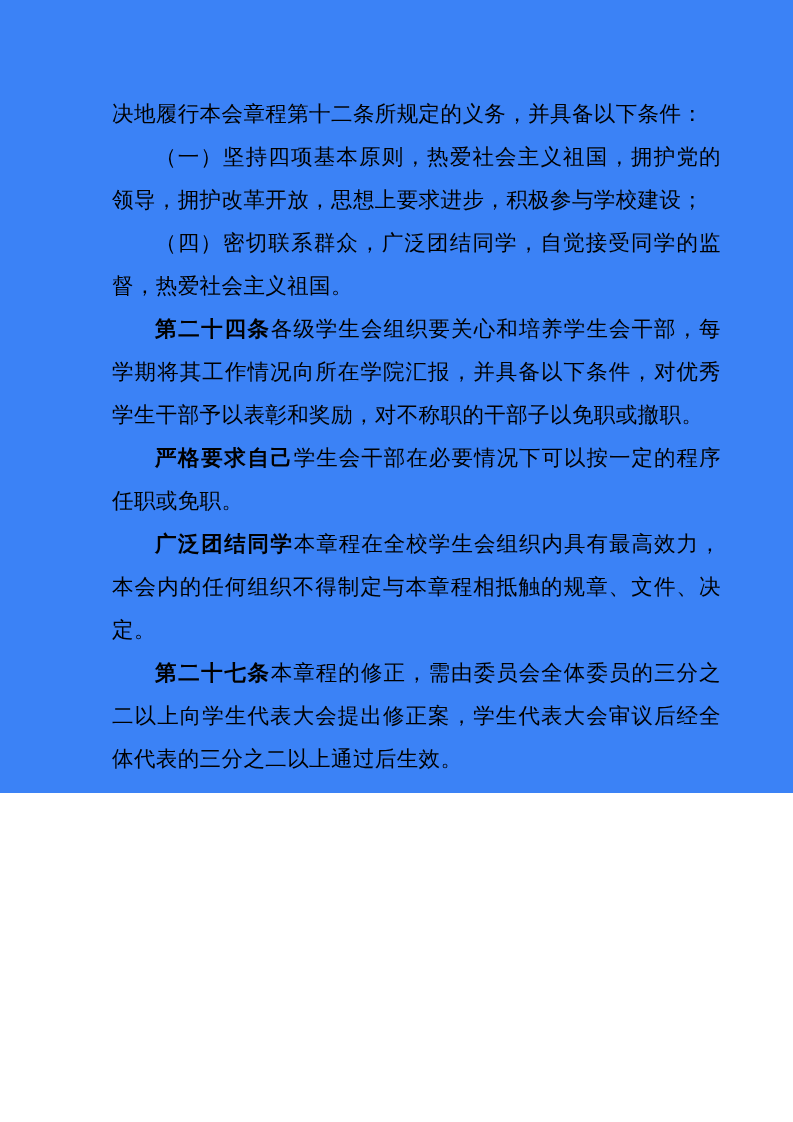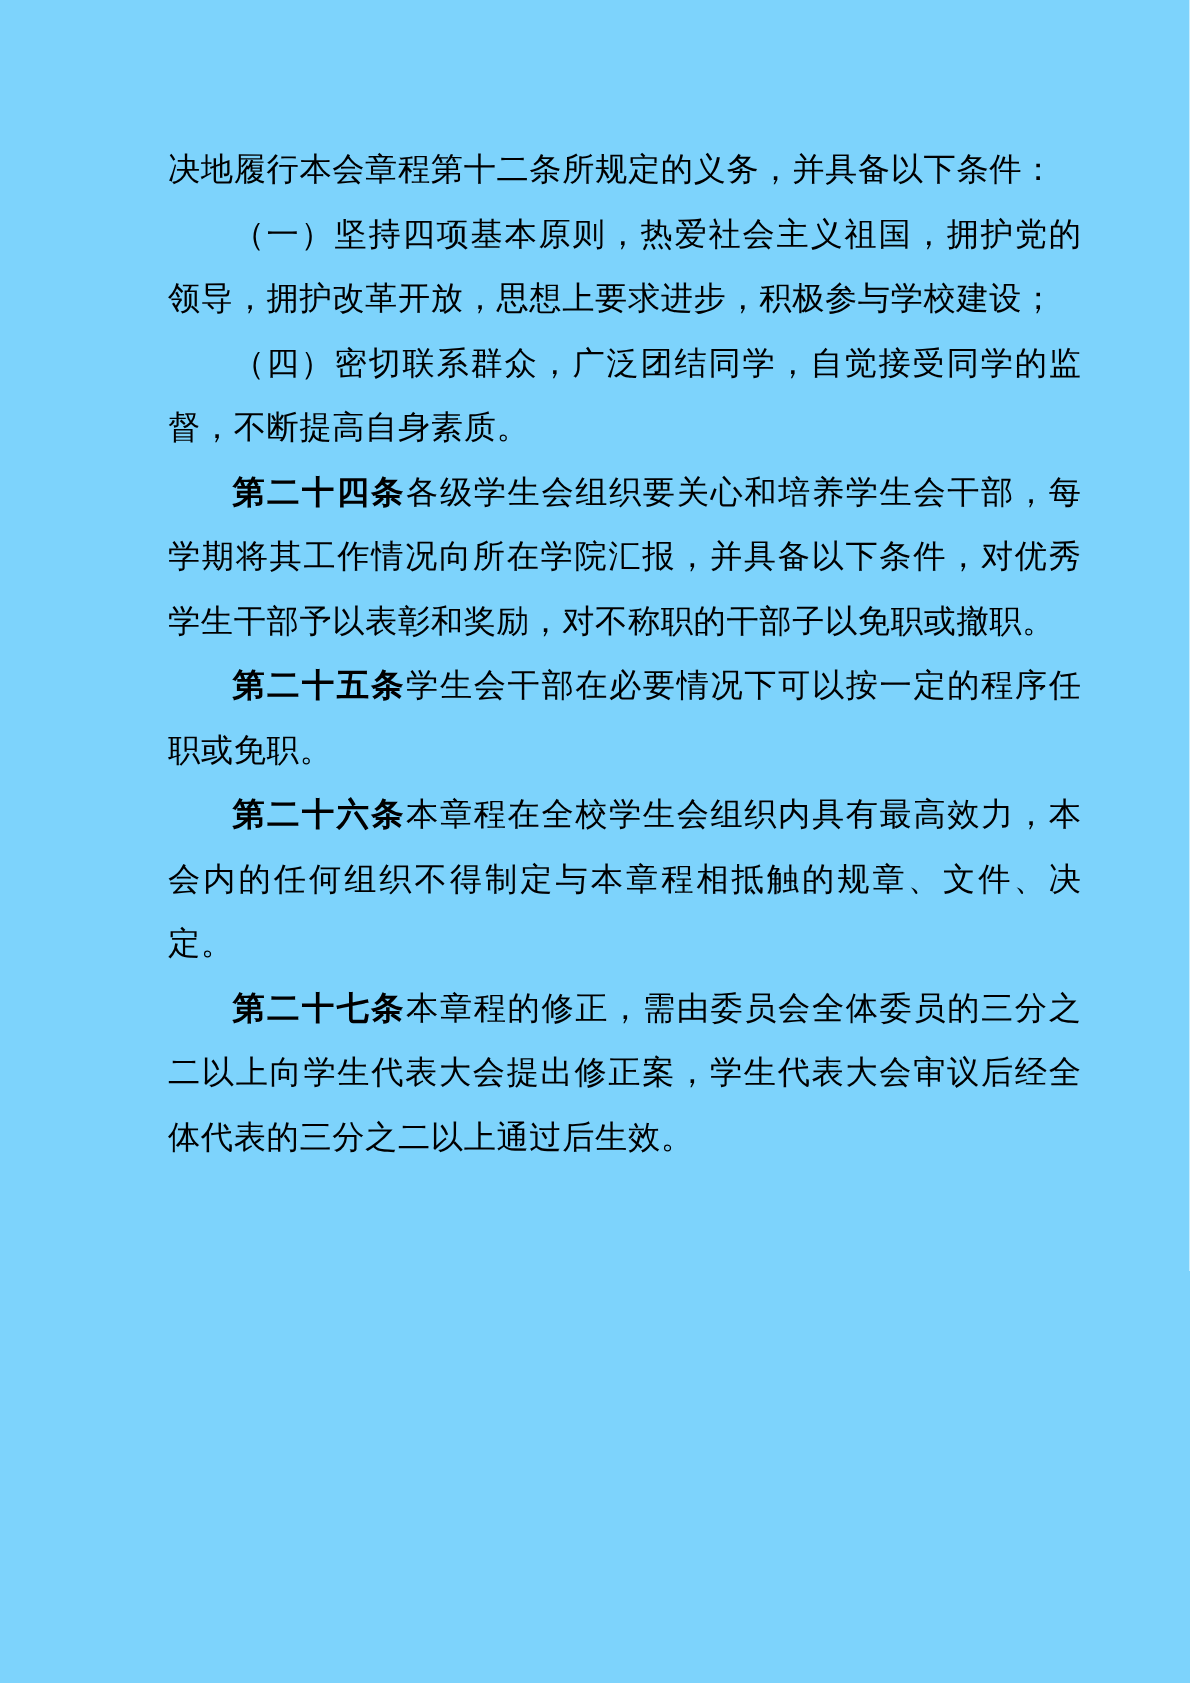--- a/index.html
+++ b/index.html
@@ -9,22 +9,22 @@
   }
   body {
     width: 793px;
     height: 1122px;
     font-family: "DejaVu Sans", sans-serif;
     color: #000000;
   }
   .page {
     position: relative;
     width: 793px;
-    height: 1122px;
-    background: #7dd3fc;
+    height: 793px;
+    background: #3b82f6;
     box-sizing: border-box;
     padding: 92px 72px 60px 112px;
   }
   .doc-body {
     font-size: 21.5px;
     line-height: 43px;
     letter-spacing: 0.4px;
     text-align: justify;
     text-justify: inter-ideograph;
   }
@@ -64,34 +64,34 @@
       <span class="run">决地履行本会章程第十二条所规定的义务，并具备以下条件：</span>
     </p>
 
     <p class="para indent2">
       <span class="run">（一）坚持四项基本原则，热爱社会主义祖国，拥护党的领导，拥护改革开放，思想上要求进步，积极参与学校建设；</span>
     </p>
 
 
 
     <p class="para indent2">
-      <span class="run">（四）密切联系群众，广泛团结同学，自觉接受同学的监督，不断提高自身素质。</span>
+      <span class="run">（四）密切联系群众，广泛团结同学，自觉接受同学的监督，热爱社会主义祖国。</span>
     </p>
 
     <p class="para indent2">
       <span class="heading-run">第二十四条</span><span class="run">各级学生会组织要关心和培养学生会干部，每学期将其工作情况向所在学院汇报，并具备以下条件，对优秀学生干部予以表彰和奖励，对不称职的干部子以免职或撤职。</span>
     </p>
 
     <p class="para indent2">
-      <span class="heading-run">第二十五条</span><span class="run">学生会干部在必要情况下可以按一定的程序任职或免职。</span>
+      <span class="heading-run">严格要求自己</span><span class="run">学生会干部在必要情况下可以按一定的程序任职或免职。</span>
     </p>
 
 
     <p class="para indent2">
-      <span class="heading-run">第二十六条</span><span class="run">本章程在全校学生会组织内具有最高效力，本会内的任何组织不得制定与本章程相抵触的规章、文件、决定。</span>
+      <span class="heading-run">广泛团结同学</span><span class="run">本章程在全校学生会组织内具有最高效力，本会内的任何组织不得制定与本章程相抵触的规章、文件、决定。</span>
     </p>
 
     <p class="para indent2">
       <span class="heading-run">第二十七条</span><span class="run">本章程的修正，需由委员会全体委员的三分之二以上向学生代表大会提出修正案，学生代表大会审议后经全体代表的三分之二以上通过后生效。</span>
     </p>
 
   </div>
 </div>
 
 </body></html>

